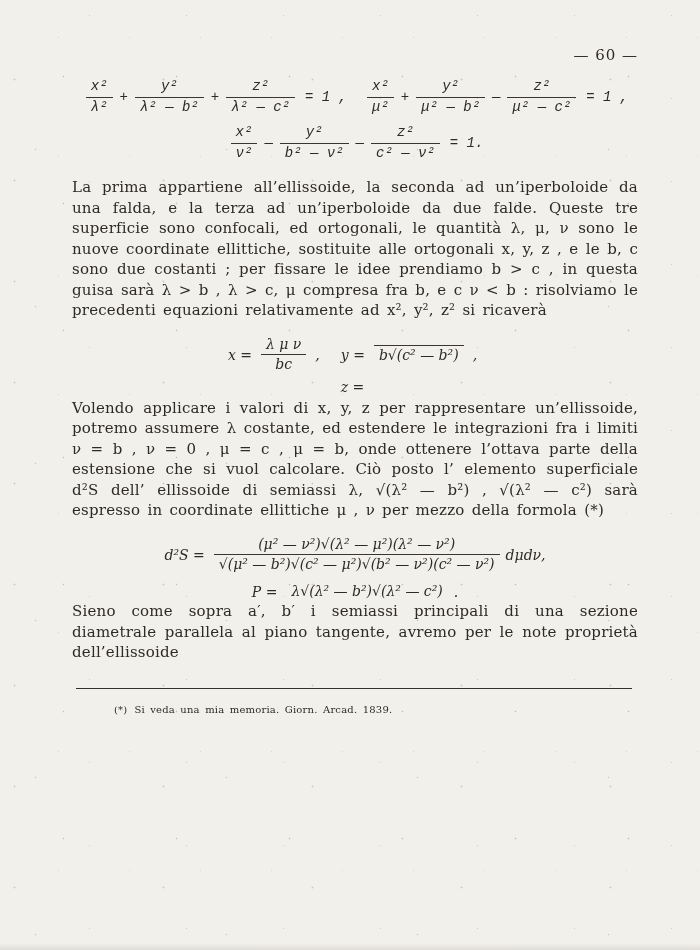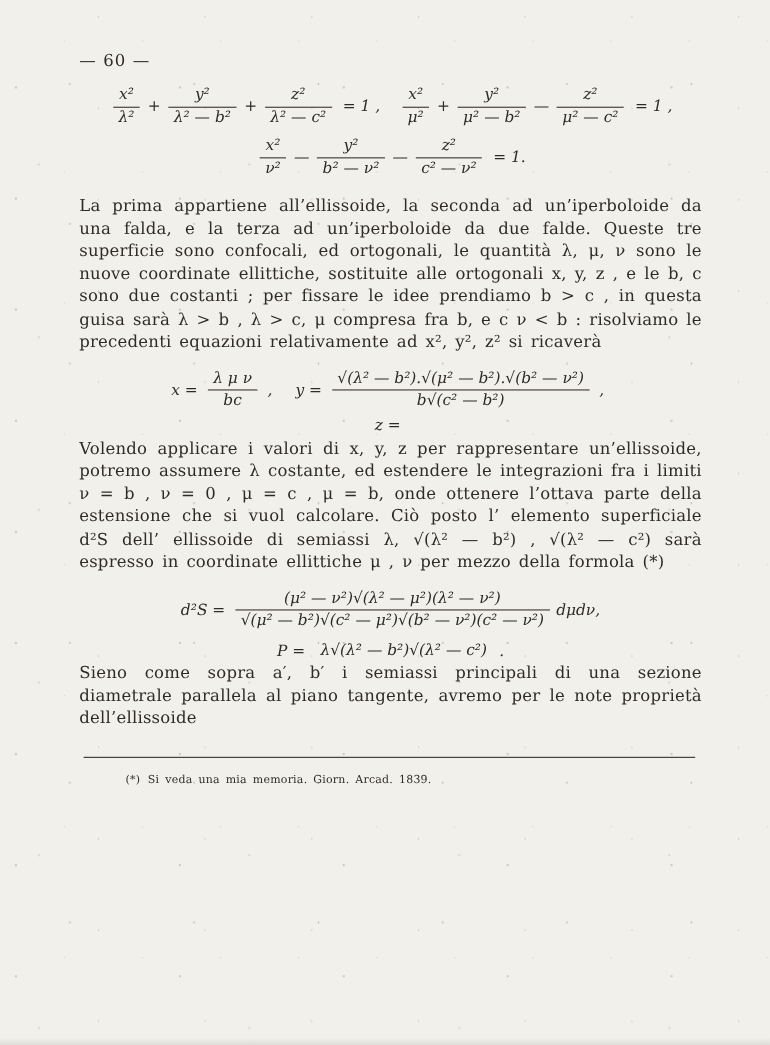--- a/index.html
+++ b/index.html
@@ -28,26 +28,27 @@
   }
   .page::after{
     content:"";
     position:absolute;left:0;right:0;bottom:0;height:7px;
     background:linear-gradient(to bottom, rgba(0,0,0,0), rgba(60,55,48,.10));
     pointer-events:none;
   }
   .content{position:absolute;left:72px;top:0;width:566px;}
 
   .pagenum{
-    text-align:left;font-size:15px;letter-spacing:1px;margin-top:46px;
+    text-align:right;font-size:15px;letter-spacing:1px;margin-top:46px;
   }
 
   .eqrow{
     display:flex;justify-content:center;align-items:center;
     font-size:14px;
+    font-family:Liberation Mono, monospace;
   }
   .eqrow1{margin-top:14px;}
   .eqrow2{margin-top:8px;}
   .eq{white-space:nowrap;display:inline-flex;align-items:center;}
   .eq + .eq{margin-left:16px;}
   .math{font-style:italic;}
   .frac{display:inline-block;vertical-align:middle;text-align:center;margin:0 4px;line-height:1.25;}
   .num{display:block;padding:0 5px 1px;}
   .den{display:block;border-top:1.4px solid #3a362e;padding:1px 5px 0;}
   .op{margin:0 3px;}
@@ -154,21 +155,20 @@
         <span class="lhs">x =</span>
         <span class="frac">
             <span class="num">λ μ ν</span>
             <span class="den">bc</span>
           </span>
         <span class="sep">,</span>
       </span>
       <span class="eq math">
         <span class="lhs">y =</span>
         <span class="frac">
-            <span class="num">√(λ² — b²).√(μ² — b²).√(b² — ν²)</span>
             <span class="den">b√(c² — b²)</span>
           </span>
         <span class="sep">,</span>
       </span>
     </div>
 
     <div class="formula xyz2">
       <span class="eq math">
         <span class="lhs">z =</span>
       </span>

